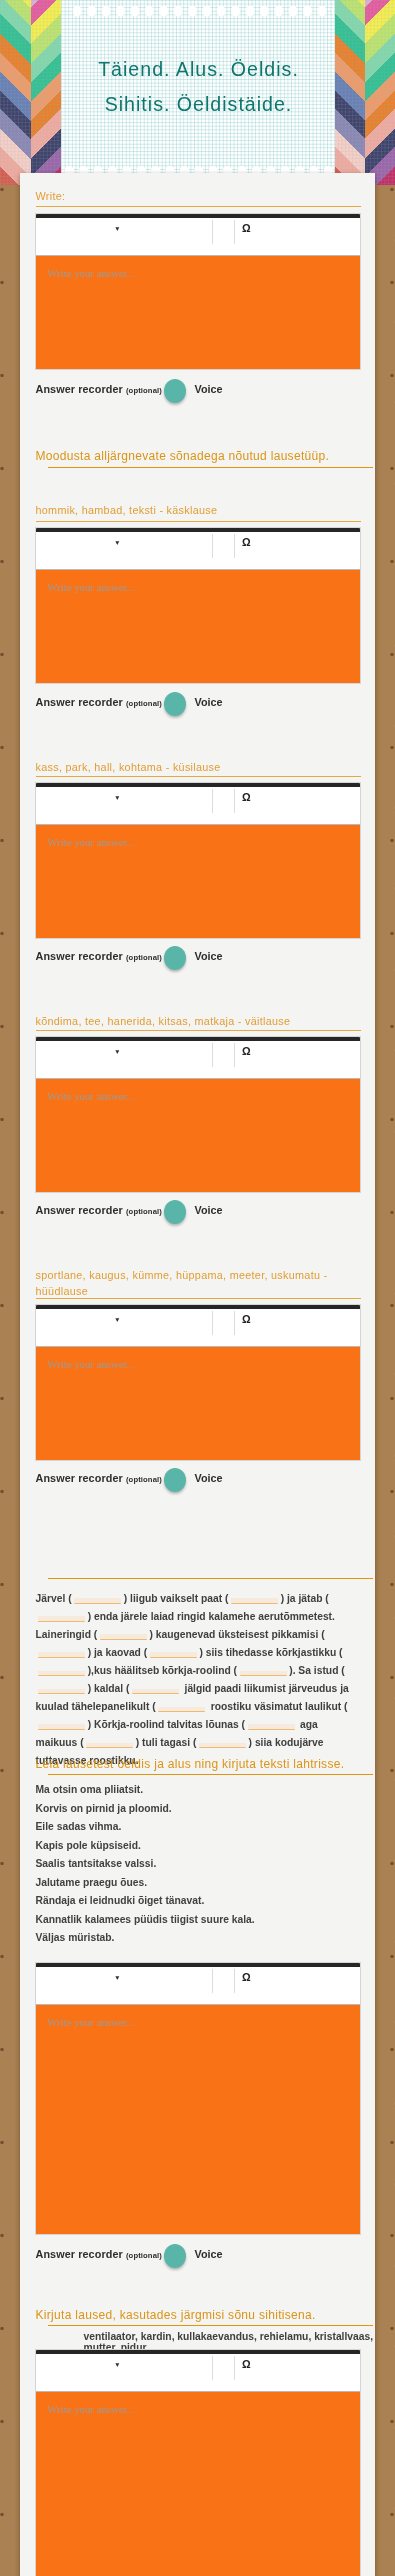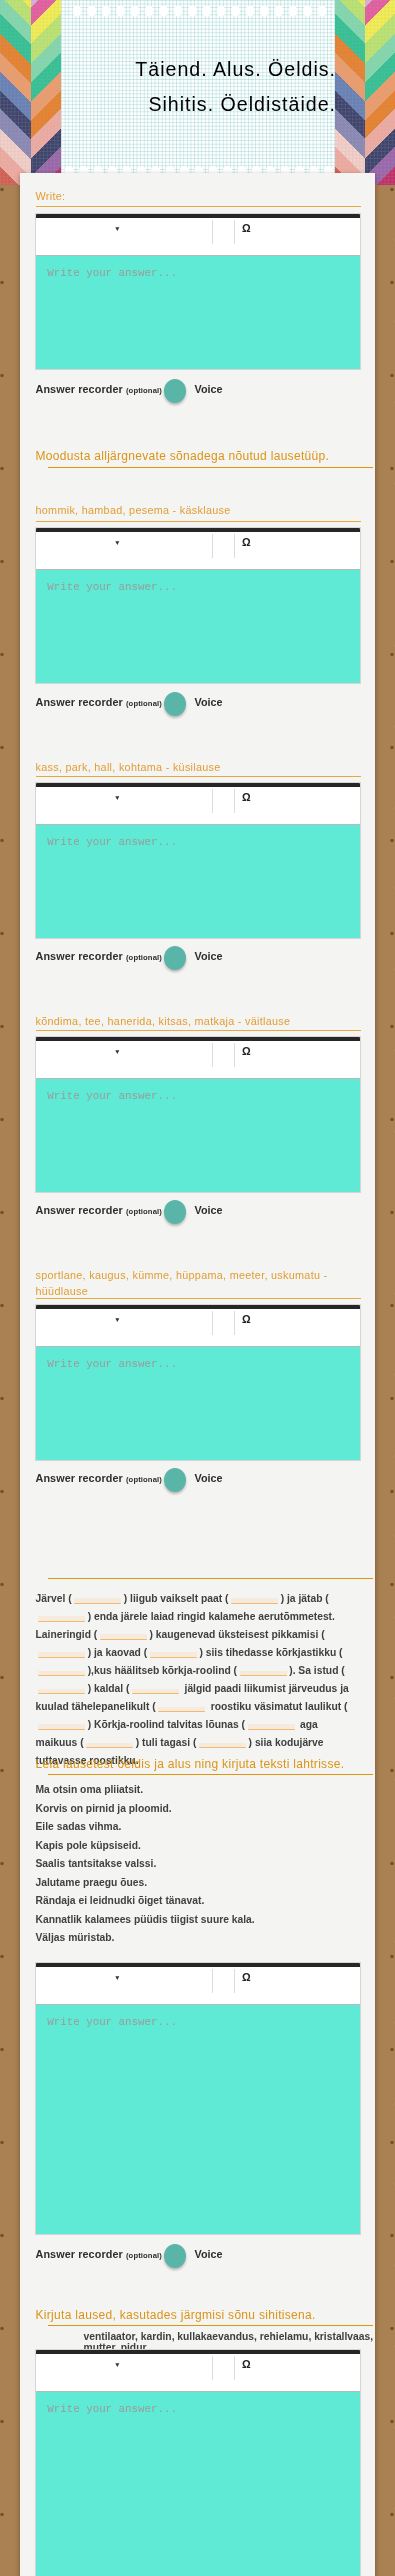--- a/index.html
+++ b/index.html
@@ -45,42 +45,42 @@
     background-image:
       linear-gradient(rgba(125,192,192,.16) 0.5px, transparent 0.5px),
       linear-gradient(90deg, rgba(125,192,192,.16) 0.5px, transparent 0.5px);
     background-size:3.6px 3.6px;}
   .holes{position:absolute;height:12.4px;z-index:3;
     background:radial-gradient(ellipse 4.6px 5.7px at 7.2px 6.2px,#ffffff 97%,rgba(255,255,255,0) 100%);
     background-size:14.4px 12.4px;background-repeat:repeat-x;}
   .holes.topr{left:70px;width:264px;top:5.2px;}
   .holes.botr{left:62px;width:276px;top:165px;}
   .header-title{position:absolute;top:52px;left:61px;width:275px;z-index:2;
-    text-align:right;font-size:19.6px;line-height:35px;letter-spacing:1px;
-    color:#000000;font-weight:400;}
+    text-align:center;font-size:19.6px;line-height:35px;letter-spacing:1px;
+    color:#0f766e;font-weight:400;}
   
   .card{position:absolute;top:173px;left:20px;width:355px;height:2890px;
     background:#f4f4f3;box-shadow:0 1.5px 5.2px rgba(40,20,0,.4);z-index:4;}
   .abs{position:absolute;left:15.5px;width:325px;}
   .q-label{font-size:10.8px;letter-spacing:0.3px;color:#e29d33;}
   .sec-label{font-size:12px;letter-spacing:0.3px;color:#db9416;line-height:17.5px;}
   .u-line{border-bottom:0.5px solid #e7a93f;height:0;}
   .u-line.sec{border-bottom:0.5px solid #df9510;margin:0 12.4px;}
   .words{font-size:10.3px;color:#3f3f3f;font-weight:700;margin-left:48px;}
   
   .editor{position:absolute;left:15px;width:326px;border:0.5px solid #d5d5d5;background:#fff;
     box-sizing:border-box;display:flex;flex-direction:column;}
   .ed-topbar{height:3.6px;background:#262626;border-radius:1px 1px 0 0;flex:0 0 auto;}
   .ed-toolbar{height:37px;position:relative;flex:0 0 auto;border-bottom:1px solid #b9b9b9;}
   .ed-dd{position:absolute;left:78px;top:7.2px;font-size:6.7px;color:#333;cursor:pointer;}
   .ed-sep{position:absolute;top:2.1px;height:24px;width:0.5px;background:#dcdcdc;}
   .ed-sep.s1{left:176px;} .ed-sep.s2{left:198px;}
   .ed-omega{position:absolute;left:206px;top:4.1px;font-size:10.8px;font-weight:700;color:#222;cursor:pointer;}
   .ed-text{border:none;outline:none;resize:none;width:100%;box-sizing:border-box;
-    padding:11.3px;font-family:Liberation Mono, monospace;font-size:10.8px;color:#444;background:#5eead4;}
+    padding:11.3px;font-family:Liberation Serif, serif;font-size:10.8px;color:#444;background:#f97316;}
   .ed-text::placeholder{color:#9b9b9b;}
   
   .recorder{position:absolute;left:15.5px;width:325px;height:24px;}
   .rec-label{position:absolute;left:0;top:4.1px;font-size:10.8px;font-weight:700;color:#2e2e2e;letter-spacing:0.1px;}
   .rec-label .opt{font-size:7.7px;}
   .voice-btn{position:absolute;left:128px;top:0;width:22px;height:24px;border:none;border-radius:50%;
     background:#58b5a8;box-shadow:0 2.1px 2.6px rgba(0,0,0,.25);cursor:pointer;}
   .voice-label{position:absolute;left:159px;top:4.1px;font-size:10.8px;font-weight:700;color:#2e2e2e;}
   
   .fill-par{font-size:10.3px;line-height:18px;color:#3f3f3f;font-weight:700;}
@@ -128,21 +128,21 @@
 
   <div class="recorder" style="top:206px">
     <span class="rec-label"><b>Answer recorder</b> <span class="opt">(optional)</span> <b>-</b></span>
     <button class="voice-btn"></button>
     <span class="voice-label">Voice</span>
   </div>
 
   <div class="abs sec-label" style="top:275px">Moodusta alljärgnevate sõnadega nõutud lausetüüp.</div>
   <div class="abs u-line sec" style="top:294px"></div>
 
-  <div class="abs q-label" style="top:331px">hommik, hambad, pesema - käsklause</div>
+  <div class="abs q-label" style="top:331px">hommik, hambad, teksti - käsklause</div>
   <div class="abs u-line" style="top:348px"></div>
   <div class="editor" style="top:354px">
     <div class="ed-topbar"></div>
     <div class="ed-toolbar">
       <span class="ed-dd">▼</span>
       <span class="ed-sep s1"></span>
       <span class="ed-sep s2"></span>
       <span class="ed-omega">Ω</span>
     </div>
     <textarea class="ed-text" style="height: 113px;" placeholder="Write your answer..."></textarea>

